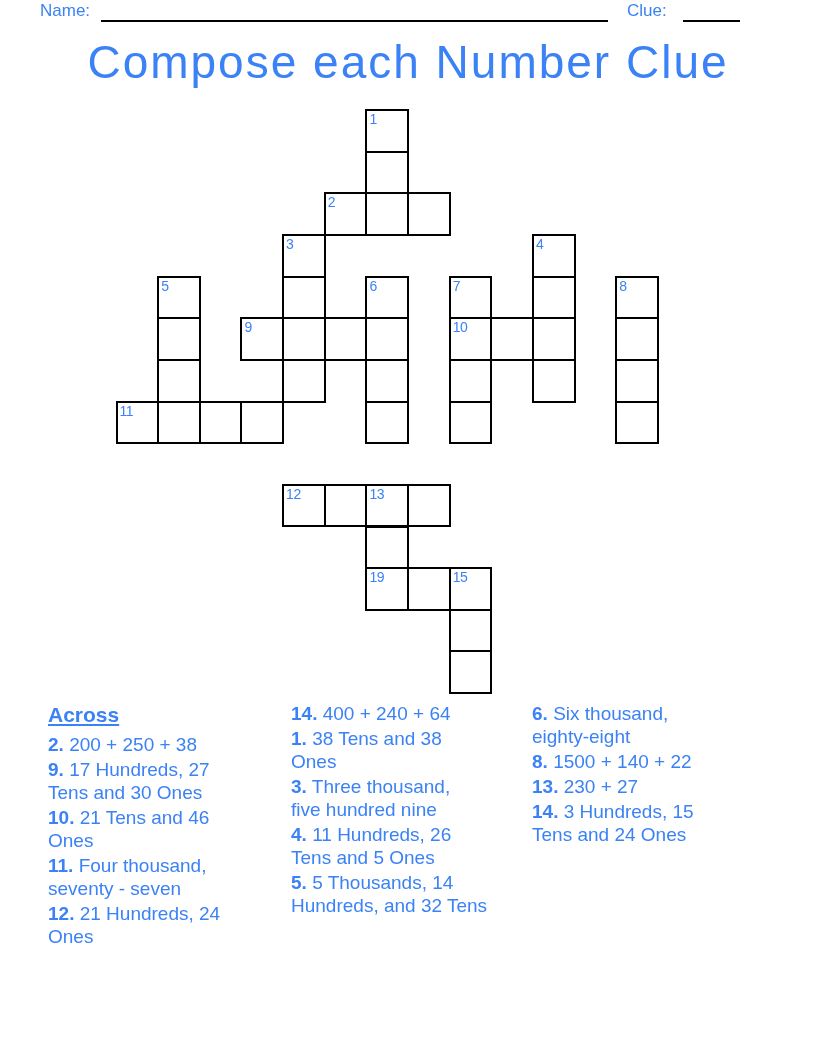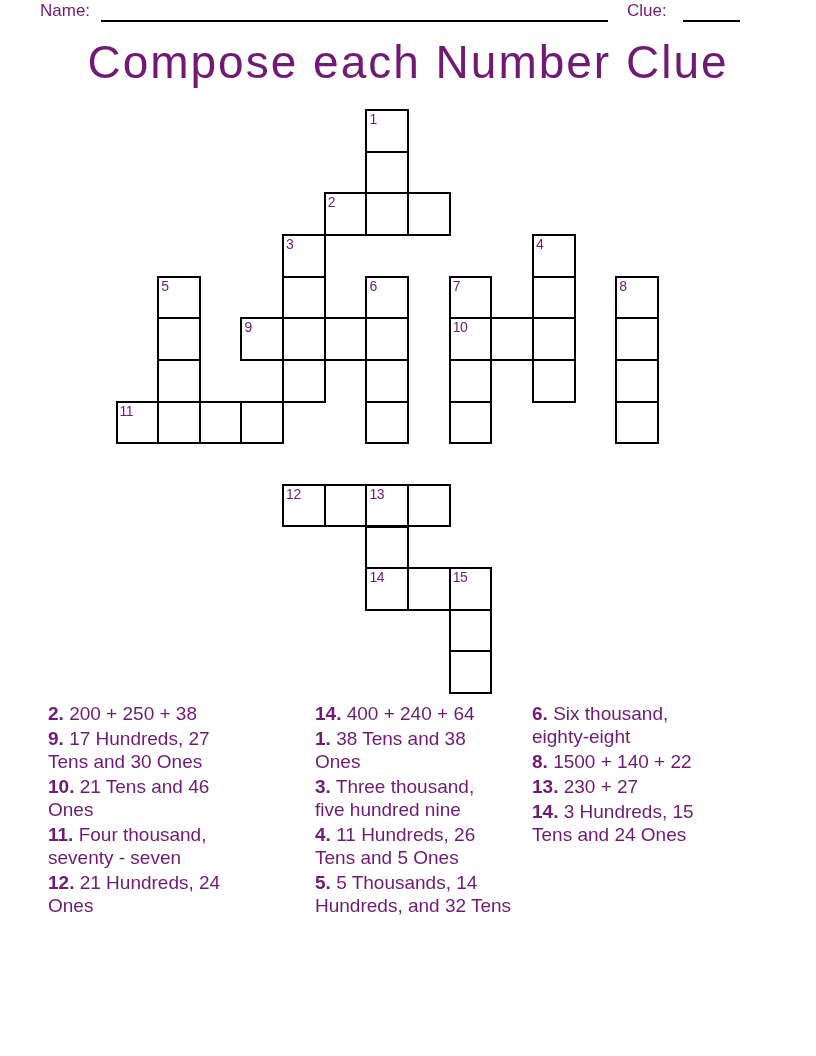--- a/index.html
+++ b/index.html
@@ -1,18 +1,18 @@
 <!DOCTYPE html>
 <html><head>
 <meta charset="utf-8">
 <style>
   html,body { margin:0; padding:0; background:#ffffff; }
   .page {
     position:relative; width:816px; height:1056px; background:#ffffff;
-    font-family:"Liberation Sans","DejaVu Sans",sans-serif; color:#701a75;
+    font-family:"Liberation Sans","DejaVu Sans",sans-serif; color:#3b82f6;
     overflow:hidden;
   }
   
   .hdr-label { position:absolute; top:1px; font-size:17px; line-height:20px; }
   .hline { position:absolute; top:1px; height:19px; border-bottom:2px solid #000; }
   #name-label { left:40px; }
   #name-line { left:101px; width:507px; }
   #date-label { left:627px; }
   #date-line { left:683px; width:57px; }
   
@@ -26,21 +26,21 @@
     position:absolute; width:43.65px; height:43.65px; box-sizing:border-box;
     border:2px solid #000; background:#fff;
   }
   .cellnum {
     position:absolute; left:2px; top:0; font-size:14px; line-height:16px;
     letter-spacing:-0.5px;
   }
   
   .clue-col { position:absolute; top:702px; }
   #clue-col-0 { left:48px;  width:238px; }
-  #clue-col-1 { left:291px; width:238px;margin-left:24px; }
+  #clue-col-1 { left:291px; width:238px; }
   #clue-col-2 { left:532px; width:260px; }
   .clue-heading {
     font-size:21px; line-height:26px; font-weight:bold; text-decoration:underline;
     margin:0 0 5px 0;
   }
   .clue { font-size:19px; line-height:23px; margin:0 0 2px 0; white-space:nowrap; }
   .clue .num { font-weight:bold; }
 </style>
 </head>
 <body>
@@ -115,31 +115,32 @@
       <div class="cell" style="left: 282.1px; top: 483.85px;">
         <span class="cellnum">12</span>
       </div>
       <div class="cell" style="left: 323.75px; top: 483.85px;"></div>
       <div class="cell" style="left: 365.4px; top: 483.85px;">
         <span class="cellnum">13</span>
       </div>
       <div class="cell" style="left: 407.05px; top: 483.85px;"></div>
       <div class="cell" style="left: 365.4px; top: 525.5px;"></div>
       <div class="cell" style="left: 365.4px; top: 567.15px;">
-        <span class="cellnum">14</span>
+        <span class="cellnum">19</span>
       </div>
       <div class="cell" style="left: 407.05px; top: 567.15px;"></div>
       <div class="cell" style="left: 448.7px; top: 567.15px;">
         <span class="cellnum">15</span>
       </div>
       <div class="cell" style="left: 448.7px; top: 608.8px;"></div>
       <div class="cell" style="left: 448.7px; top: 650.45px;"></div>
     </div>
 
   <div class="clue-col" id="clue-col-0">
+      <div class="clue-heading">Across</div>
       <div class="clue"><span class="num">2.</span> 200 + 250 + 38</div>
       <div class="clue"><span class="num">9.</span> 17 Hundreds, 27<br>Tens and 30 Ones</div>
       <div class="clue"><span class="num">10.</span> 21 Tens and 46<br>Ones</div>
       <div class="clue"><span class="num">11.</span> Four thousand,<br>seventy - seven</div>
       <div class="clue"><span class="num">12.</span> 21 Hundreds, 24<br>Ones</div>
     </div>
   <div class="clue-col" id="clue-col-1">
       <div class="clue"><span class="num">14.</span> 400 + 240 + 64</div>
       <div class="clue"><span class="num">1.</span> 38 Tens and 38<br>Ones</div>
       <div class="clue"><span class="num">3.</span> Three thousand,<br>five hundred nine</div>

